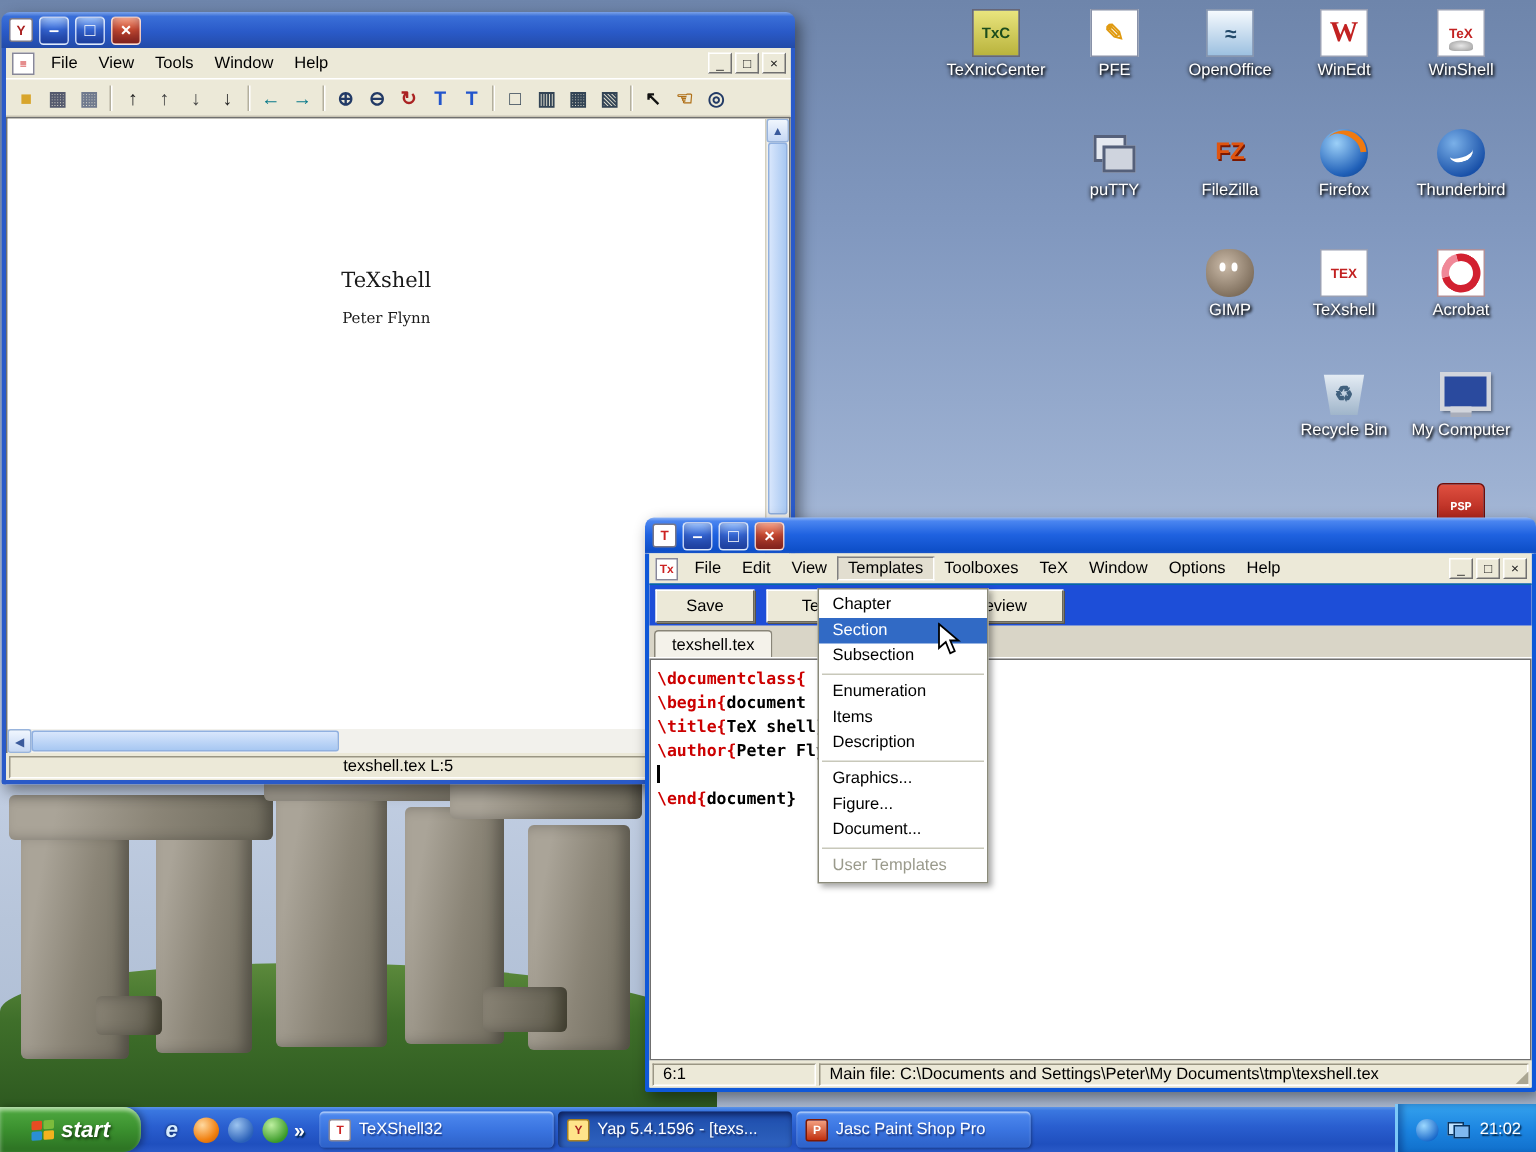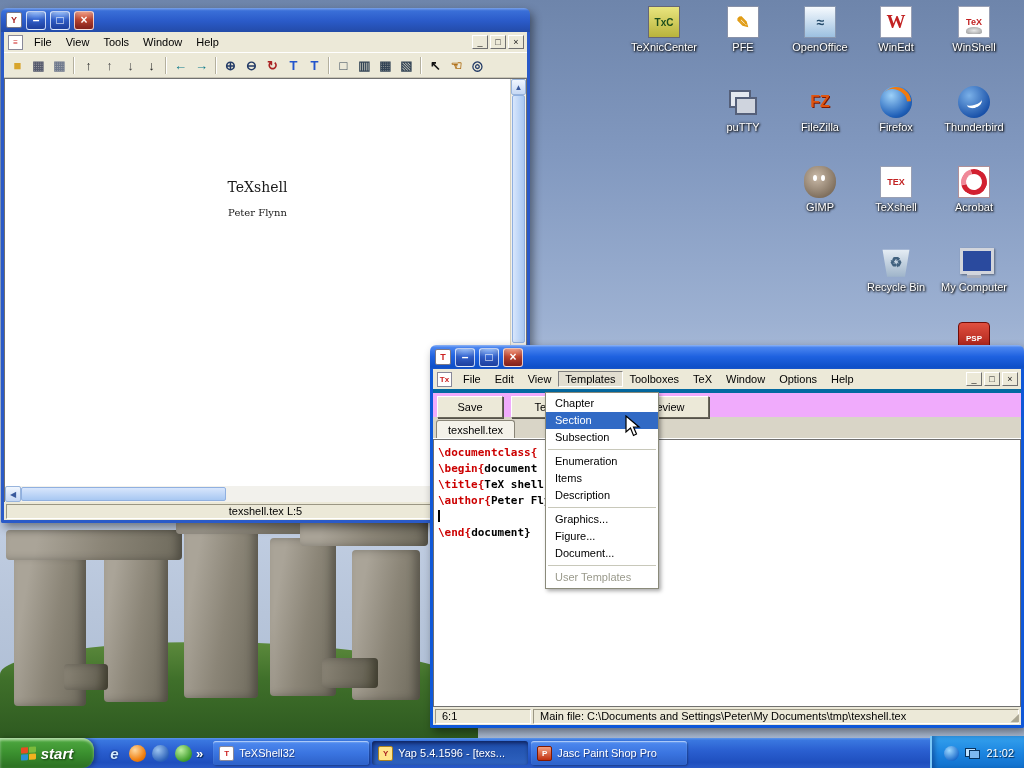--- a/index.html
+++ b/index.html
@@ -75,31 +75,31 @@
 .sc-btn{width:100%;height:16px;background:linear-gradient(#f0f6fe,#c6d8f4);border:1px solid #98b4dc;border-radius:2px;color:#3a5a9c;font-size:8px;display:flex;align-items:center;justify-content:center;flex:none}
 .vthumb{margin:0 1px;height:248px;background:linear-gradient(90deg,#d8e6fc,#a8c8f2);border:1px solid #90b0e0;border-radius:2px}
 .vfill,.hfill{flex:1}
 .hscroll{height:16px;display:flex;background:#f2f1ec;border-left:1px solid #707070;border-right:1px solid #707070}
 .hscroll .sc-btn{width:16px;height:100%}
 .hthumb{width:205px;margin:1px 0;background:linear-gradient(#d8e6fc,#a8c8f2);border:1px solid #90b0e0;border-radius:2px}
 #yap-status-panel{flex:1;justify-content:center}
 
 #ts{left:430px;top:345px;width:594px;height:383px;z-index:20}
 #ts .titlebar{background:linear-gradient(180deg,#8fb4f4 0%,#4a85f0 10%,#1f62e0 48%,#0e4fc8 92%,#1a55c8)}
-#ts-toolbar{position:relative;height:28px;background:#f0abfc;border-top:4px solid #0369a1;flex:none}
+#ts-toolbar{position:relative;height:28px;background:#1d4ed8;border-top:1px solid #0369a1;flex:none}
 .ts-btn{position:absolute;top:3px;height:22px;background:#ece9d8;border:1px solid;border-color:#fff #6a675a #6a675a #fff;box-shadow:1px 1px 0 #55524a;font-size:11px;display:flex;align-items:center;justify-content:center}
 .ts-btn-0{left:4px;width:66px}.ts-btn-1{left:78px;width:66px}.ts-btn-2{left:188px;width:88px}
 #ts-tabrow{height:22px;background:#d9d5c7;display:flex;align-items:flex-end;padding-left:3px;border-bottom:1px solid #fff;flex:none}
 #ts-tab{background:#f4f2ea;border:1px solid #898578;border-bottom:none;border-radius:3px 3px 0 0;padding:3px 11px 2px;font-size:11px}
 #ts-editor{flex:1;background:#fff;border:1px solid #707070;padding:5px 0 0 4px;font-family:"DejaVu Sans Mono","Liberation Mono",monospace;font-size:11px;font-weight:bold;line-height:16px;overflow:hidden}
 .code-line{white-space:pre}
 .tex-cmd{color:var(--tex-command-red,#cc0000)}
 .tex-arg{color:#000}
 .caret{display:inline-block;width:2px;height:12px;background:#000;vertical-align:-2px}
-#ts-status-pos{width:96px}
+#ts-status-pos{width:109px}
 #ts-status-main{flex:1}
 .grip{position:absolute;right:2px;bottom:1px;color:#aaa692;font-size:11px}
 
 #templates-menu{position:absolute;left:545px;top:392px;width:114px;z-index:30;background:#fff;border:1px solid #8a8a7a;box-shadow:2px 2px 4px rgba(0,0,0,.35);padding:2px 0;font-size:11px}
 .tmi{height:17px;line-height:17px;padding:0 9px;color:#000;white-space:nowrap}
 .tmi.sel{background:var(--selection-blue,#316ac5);color:#fff}
 .tmi.dis{color:#9a9a8c}
 .tm-sep{height:1px;background:#c8c8ba;margin:3px 2px}
 #mouse-cursor{position:absolute;left:625px;top:415px;z-index:60}
 
@@ -206,21 +206,21 @@
         <div class="di-label">Acrobat</div>
       </div>
       <div class="di" style="left: 858px; top: 246px;">
         <div class="ic ic-recyclebin">♻</div>
         <div class="di-label">Recycle Bin</div>
       </div>
       <div class="di" style="left: 936px; top: 246px;">
         <div class="ic ic-mycomputer"></div>
         <div class="di-label">My Computer</div>
       </div>
-      <div class="di" style="left: 936px; top: 322px;">
+      <div class="di" style="left: 936px; top: 322px; font-family: Liberation Mono, monospace;">
         <div class="ic ic-psp">PSP</div>
         <div class="di-label"></div>
       </div>
     </div>
 
   <div id="yap" class="win">
     <div class="titlebar">
       <span class="win-icon" style="color:#a22">Y</span>
       <span class="cap-btn cap-min">–</span>
       <span class="cap-btn cap-max">□</span>

